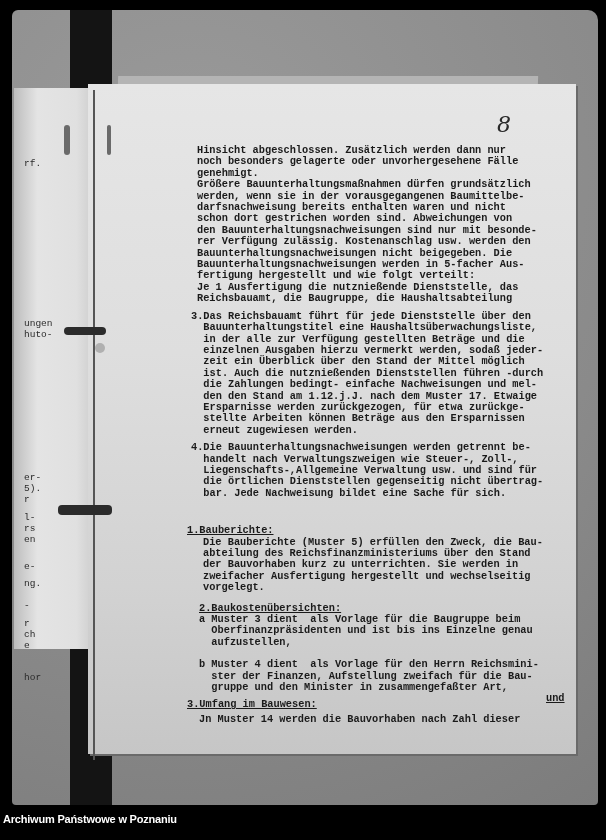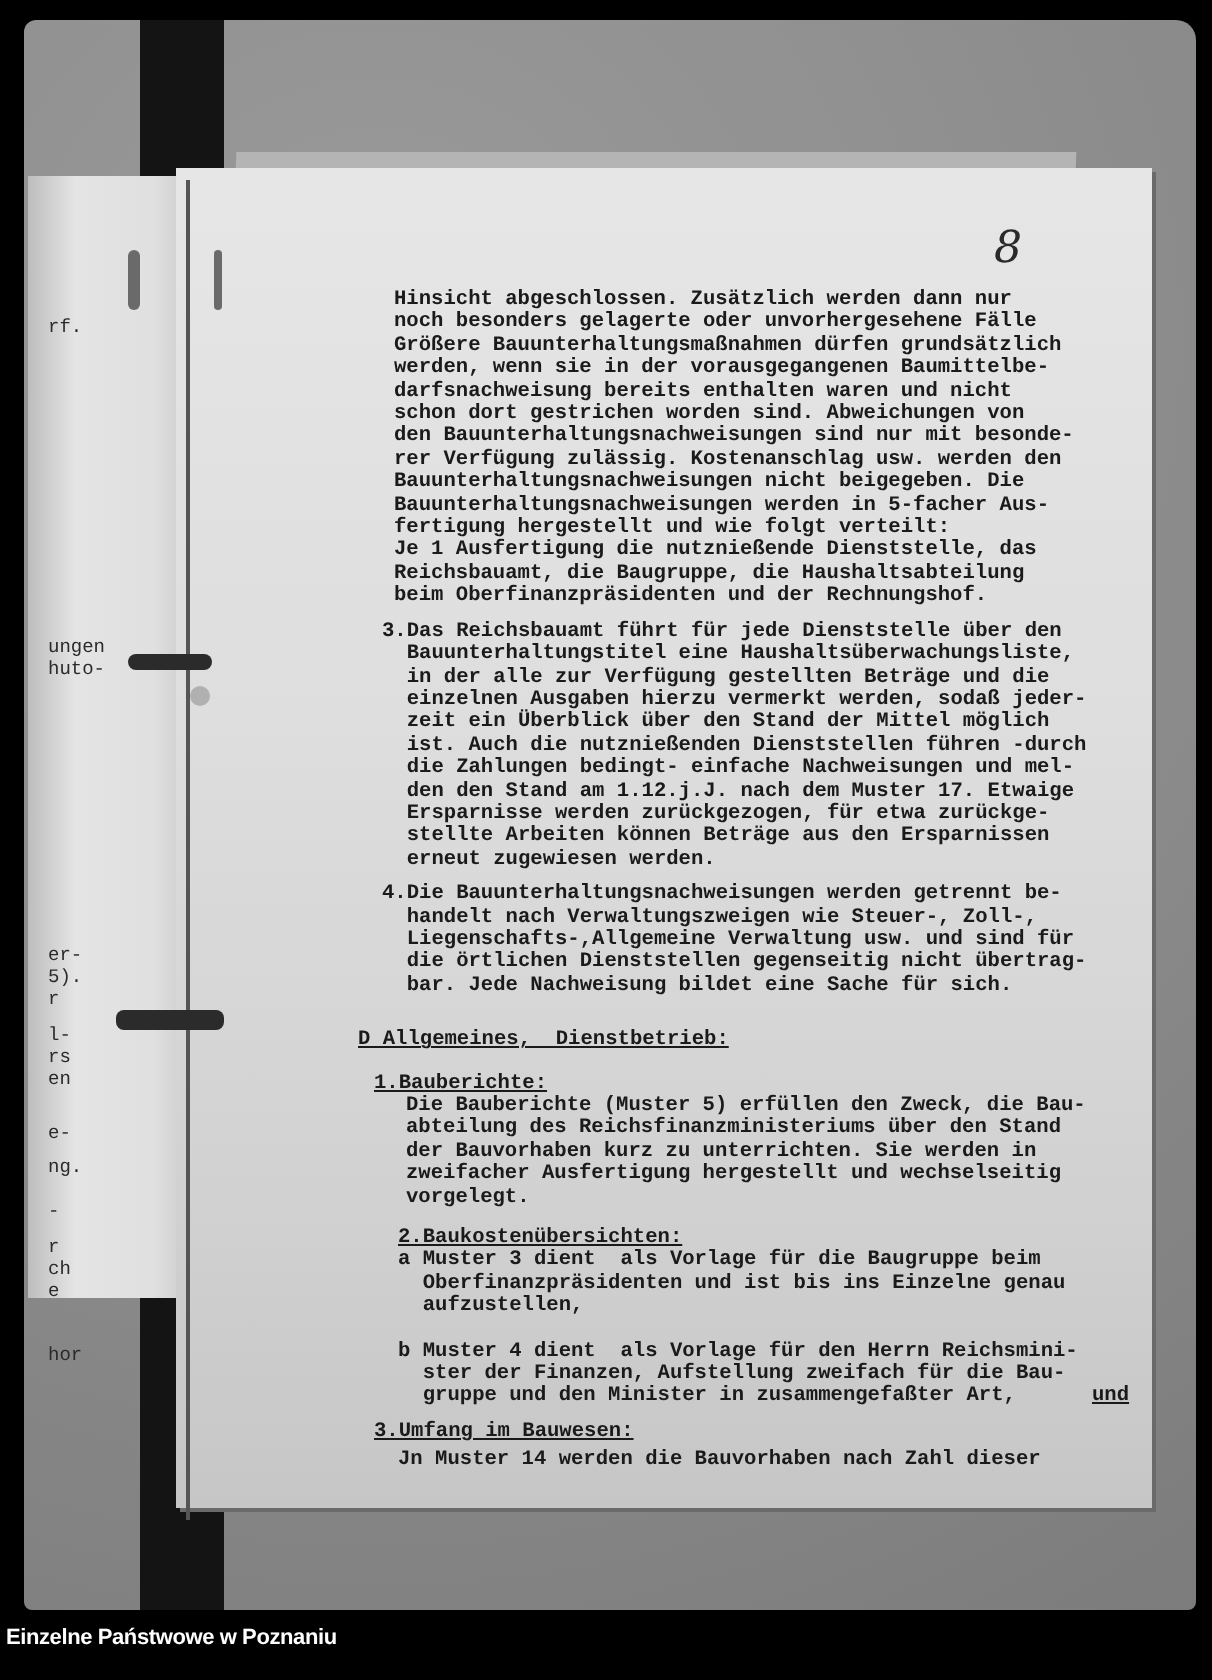--- a/index.html
+++ b/index.html
@@ -60,36 +60,36 @@
 <div class="staple" style="left:64px;top:327px;width:42px"></div>
 <div class="punch" style="left:95px;top:343px"></div>
 <div class="staple" style="left:58px;top:505px;width:54px;height:10px"></div>
 
 <div class="page-number">8</div>
 
 <div class="body-text">
   <div>
     <p class="p">Hinsicht abgeschlossen. Zusätzlich werden dann nur</p>
     <p class="p">noch besonders gelagerte oder unvorhergesehene Fälle</p>
+    <p class="p">genehmigt.</p>
   </div>
   <div>
     <p class="p">Größere Bauunterhaltungsmaßnahmen dürfen grundsätzlich</p>
     <p class="p">werden, wenn sie in der vorausgegangenen Baumittelbe-</p>
     <p class="p">darfsnachweisung bereits enthalten waren und nicht</p>
     <p class="p">schon dort gestrichen worden sind. Abweichungen von</p>
     <p class="p">den Bauunterhaltungsnachweisungen sind nur mit besonde-</p>
     <p class="p">rer Verfügung zulässig. Kostenanschlag usw. werden den</p>
     <p class="p">Bauunterhaltungsnachweisungen nicht beigegeben. Die</p>
     <p class="p">Bauunterhaltungsnachweisungen werden in 5-facher Aus-</p>
     <p class="p">fertigung hergestellt und wie folgt verteilt:</p>
   </div>
   <div>
     <p class="p">Je 1 Ausfertigung die nutznießende Dienststelle, das</p>
     <p class="p">Reichsbauamt, die Baugruppe, die Haushaltsabteilung</p>
-    <p class="p">beim Oberfinanzpräsidenten und der Rechnungshof.</p>
   </div>
   <div class="gap"></div>
   <div style="margin-left:-6px">
     <p class="p">3.Das Reichsbauamt führt für jede Dienststelle über den</p>
     <p class="p">  Bauunterhaltungstitel eine Haushaltsüberwachungsliste,</p>
     <p class="p">  in der alle zur Verfügung gestellten Beträge und die</p>
     <p class="p">  einzelnen Ausgaben hierzu vermerkt werden, sodaß jeder-</p>
     <p class="p">  zeit ein Überblick über den Stand der Mittel möglich</p>
     <p class="p">  ist. Auch die nutznießenden Dienststellen führen -durch</p>
     <p class="p">  die Zahlungen bedingt- einfache Nachweisungen und mel-</p>
@@ -101,21 +101,20 @@
   <div class="gap"></div>
   <div style="margin-left:-6px">
     <p class="p">4.Die Bauunterhaltungsnachweisungen werden getrennt be-</p>
     <p class="p">  handelt nach Verwaltungszweigen wie Steuer-, Zoll-,</p>
     <p class="p">  Liegenschafts-,Allgemeine Verwaltung usw. und sind für</p>
     <p class="p">  die örtlichen Dienststellen gegenseitig nicht übertrag-</p>
     <p class="p">  bar. Jede Nachweisung bildet eine Sache für sich.</p>
   </div>
   <div style="height:16px"></div>
   <div style="margin-left:-18px">
-    <p class="p u">D Allgemeines,  Dienstbetrieb:</p>
     <div style="height:10px"></div>
     <p class="p u" style="margin-left:8px">1.Bauberichte:</p>
     <div style="margin-left:24px">
       <p class="p">Die Bauberichte (Muster 5) erfüllen den Zweck, die Bau-</p>
       <p class="p">abteilung des Reichsfinanzministeriums über den Stand</p>
       <p class="p">der Bauvorhaben kurz zu unterrichten. Sie werden in</p>
       <p class="p">zweifacher Ausfertigung hergestellt und wechselseitig</p>
       <p class="p">vorgelegt.</p>
     </div>
     <div style="height:9px"></div>
@@ -132,13 +131,13 @@
     <div style="height:6px"></div>
     <p class="p u" style="margin-left:8px">3.Umfang im Bauwesen:</p>
     <div style="margin-left:20px;margin-top:3px">
       <p class="p">Jn Muster 14 werden die Bauvorhaben nach Zahl dieser</p>
     </div>
   </div>
 </div>
 
 <div class="und">und</div>
 
-<div class="footer">Einzelne Państwowe w Poznaniu</div>
+<div class="footer">Archiwum Państwowe w Poznaniu</div>
 
 </body></html>

